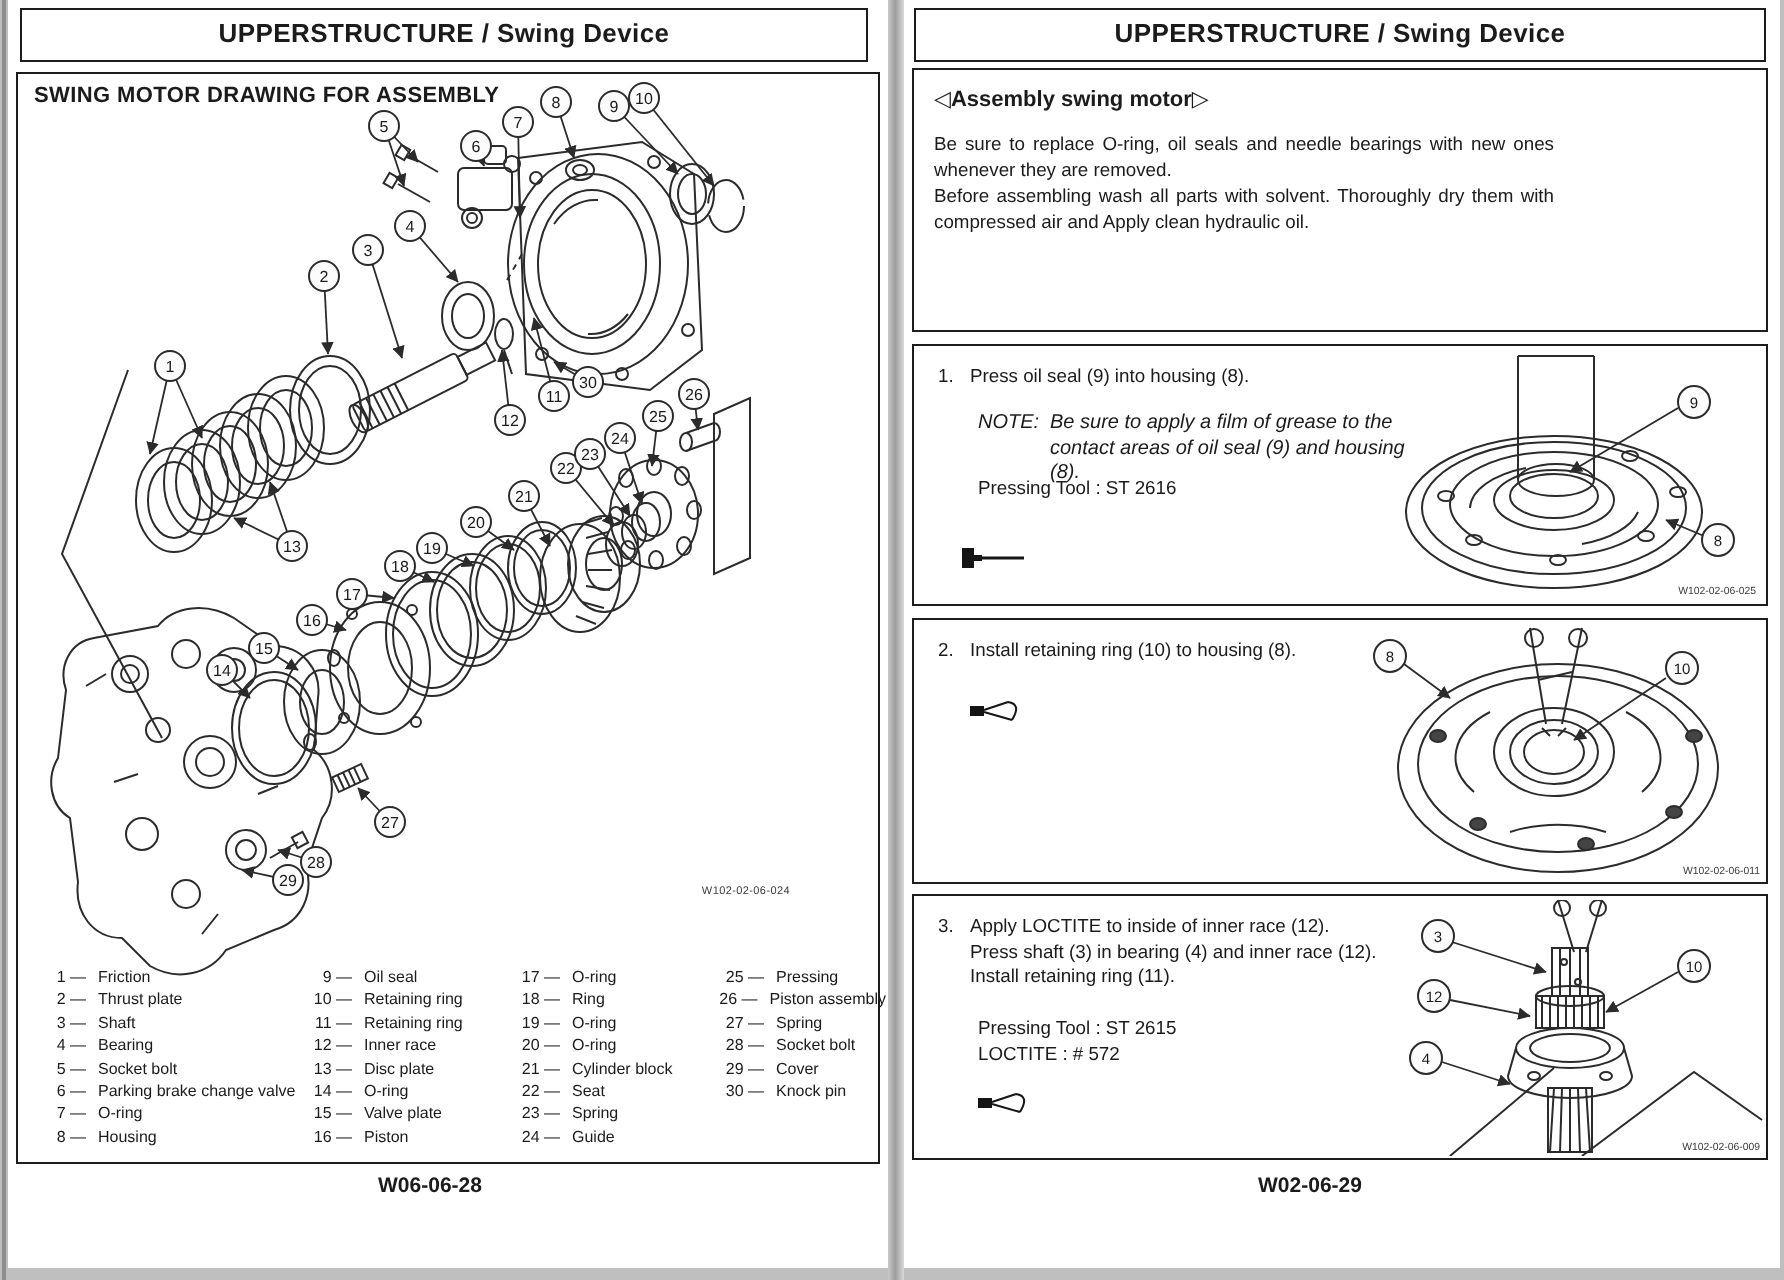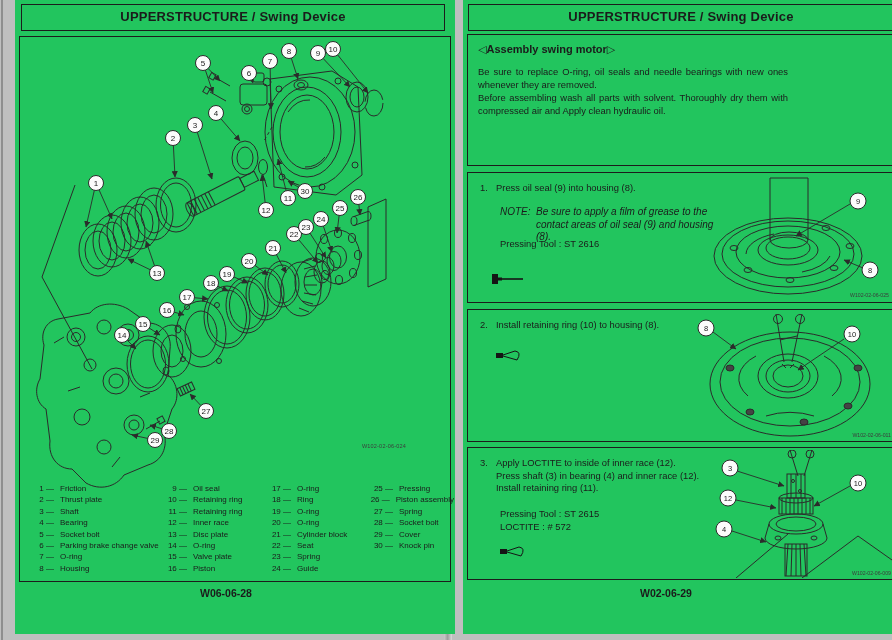--- a/index.html
+++ b/index.html
@@ -5,21 +5,21 @@
   html,body{margin:0;padding:0;}
   body{
     width:892px;height:640px;position:relative;
     background:#bfbfbf;
     font-family:"Liberation Sans","DejaVu Sans",sans-serif;
     color:#1b1b1b;overflow:hidden;
   }
   .spine{position:absolute;top:0;left:1px;width:2px;height:640px;background:#8e8e8e;}
   .gutter{position:absolute;top:0;left:444px;width:8px;height:640px;
     background:linear-gradient(90deg,#c9c9c9,#9d9d9d 45%,#dadada);}
-  .page{position:absolute;top:0;height:634px;background:#22c55e;margin-left:11px;}
+  .page{position:absolute;top:0;height:634px;background:#ffffff;}
   #left-page{left:4px;width:440px;}
   #right-page{left:452px;width:438px;}
   .box{position:absolute;border:1.6px solid #1c1c1c;box-sizing:border-box;}
   .hdr-box{height:27px;}
   .hdr-title{font-weight:bold;font-size:13px;line-height:24px;text-align:center;letter-spacing:.2px;}
   .section-title{position:absolute;left:8px;top:5px;font-weight:bold;font-size:11px;letter-spacing:.2px;}
   .fig-code{position:absolute;font-size:5.5px;color:#3c3c3c;letter-spacing:.2px;}
   .page-num{position:absolute;top:587px;width:110px;text-align:center;font-weight:bold;font-size:10.5px;}
   .parts-list{position:absolute;left:10px;top:446px;display:flex;font-size:8px;line-height:11.4px;}
   .parts-col{display:flex;flex-direction:column;}
@@ -341,20 +341,21 @@
             <text x="135" y="405.8" class="callout-num">29</text>
           </g>
           <g>
             <line x1="285" y1="154" x2="268" y2="144" class="leader" marker-end="url(#arrL)"></line>
             <circle cx="285" cy="154" r="7.5" class="callout"></circle>
             <text x="285" y="156.8" class="callout-num">30</text>
           </g>
         </g>
     </svg>
 
+    <div class="section-title">SWING MOTOR DRAWING FOR ASSEMBLY</div>
     <div class="fig-code" style="right:44px;top:406px;">W102-02-06-024</div>
 
     <div class="parts-list">
       <div class="parts-col c1">
           <div class="part-row">
           <span class="pnum">1 —</span>
           <span class="pname">Friction</span>
         </div>
           <div class="part-row">
           <span class="pnum">2 —</span>

